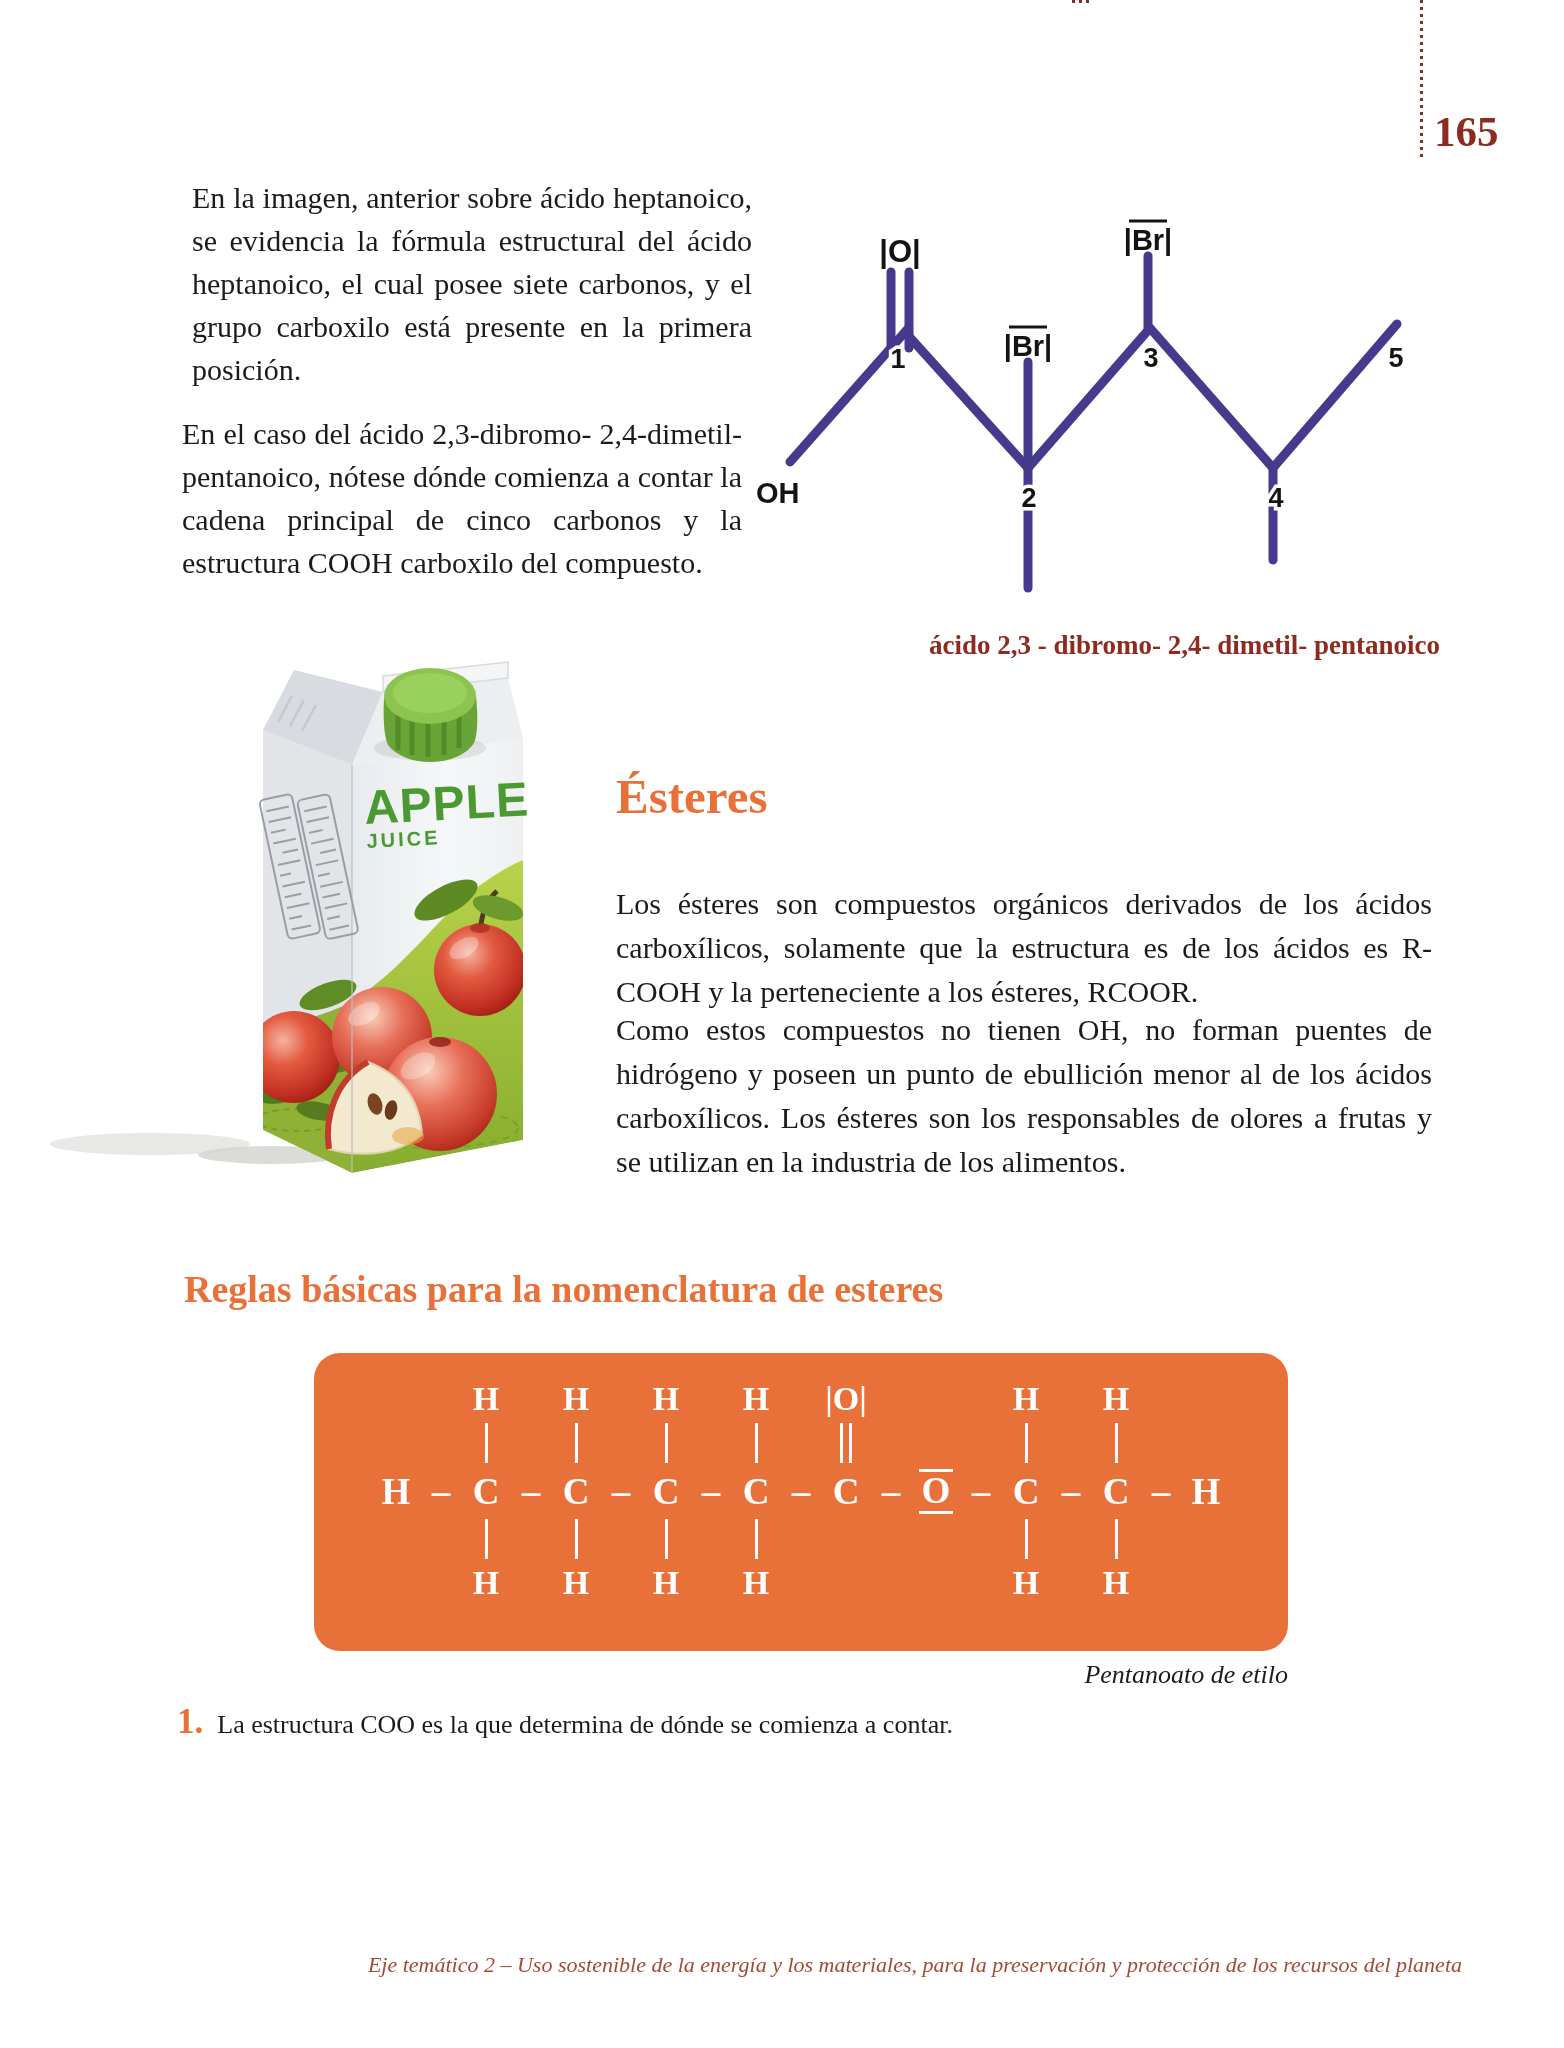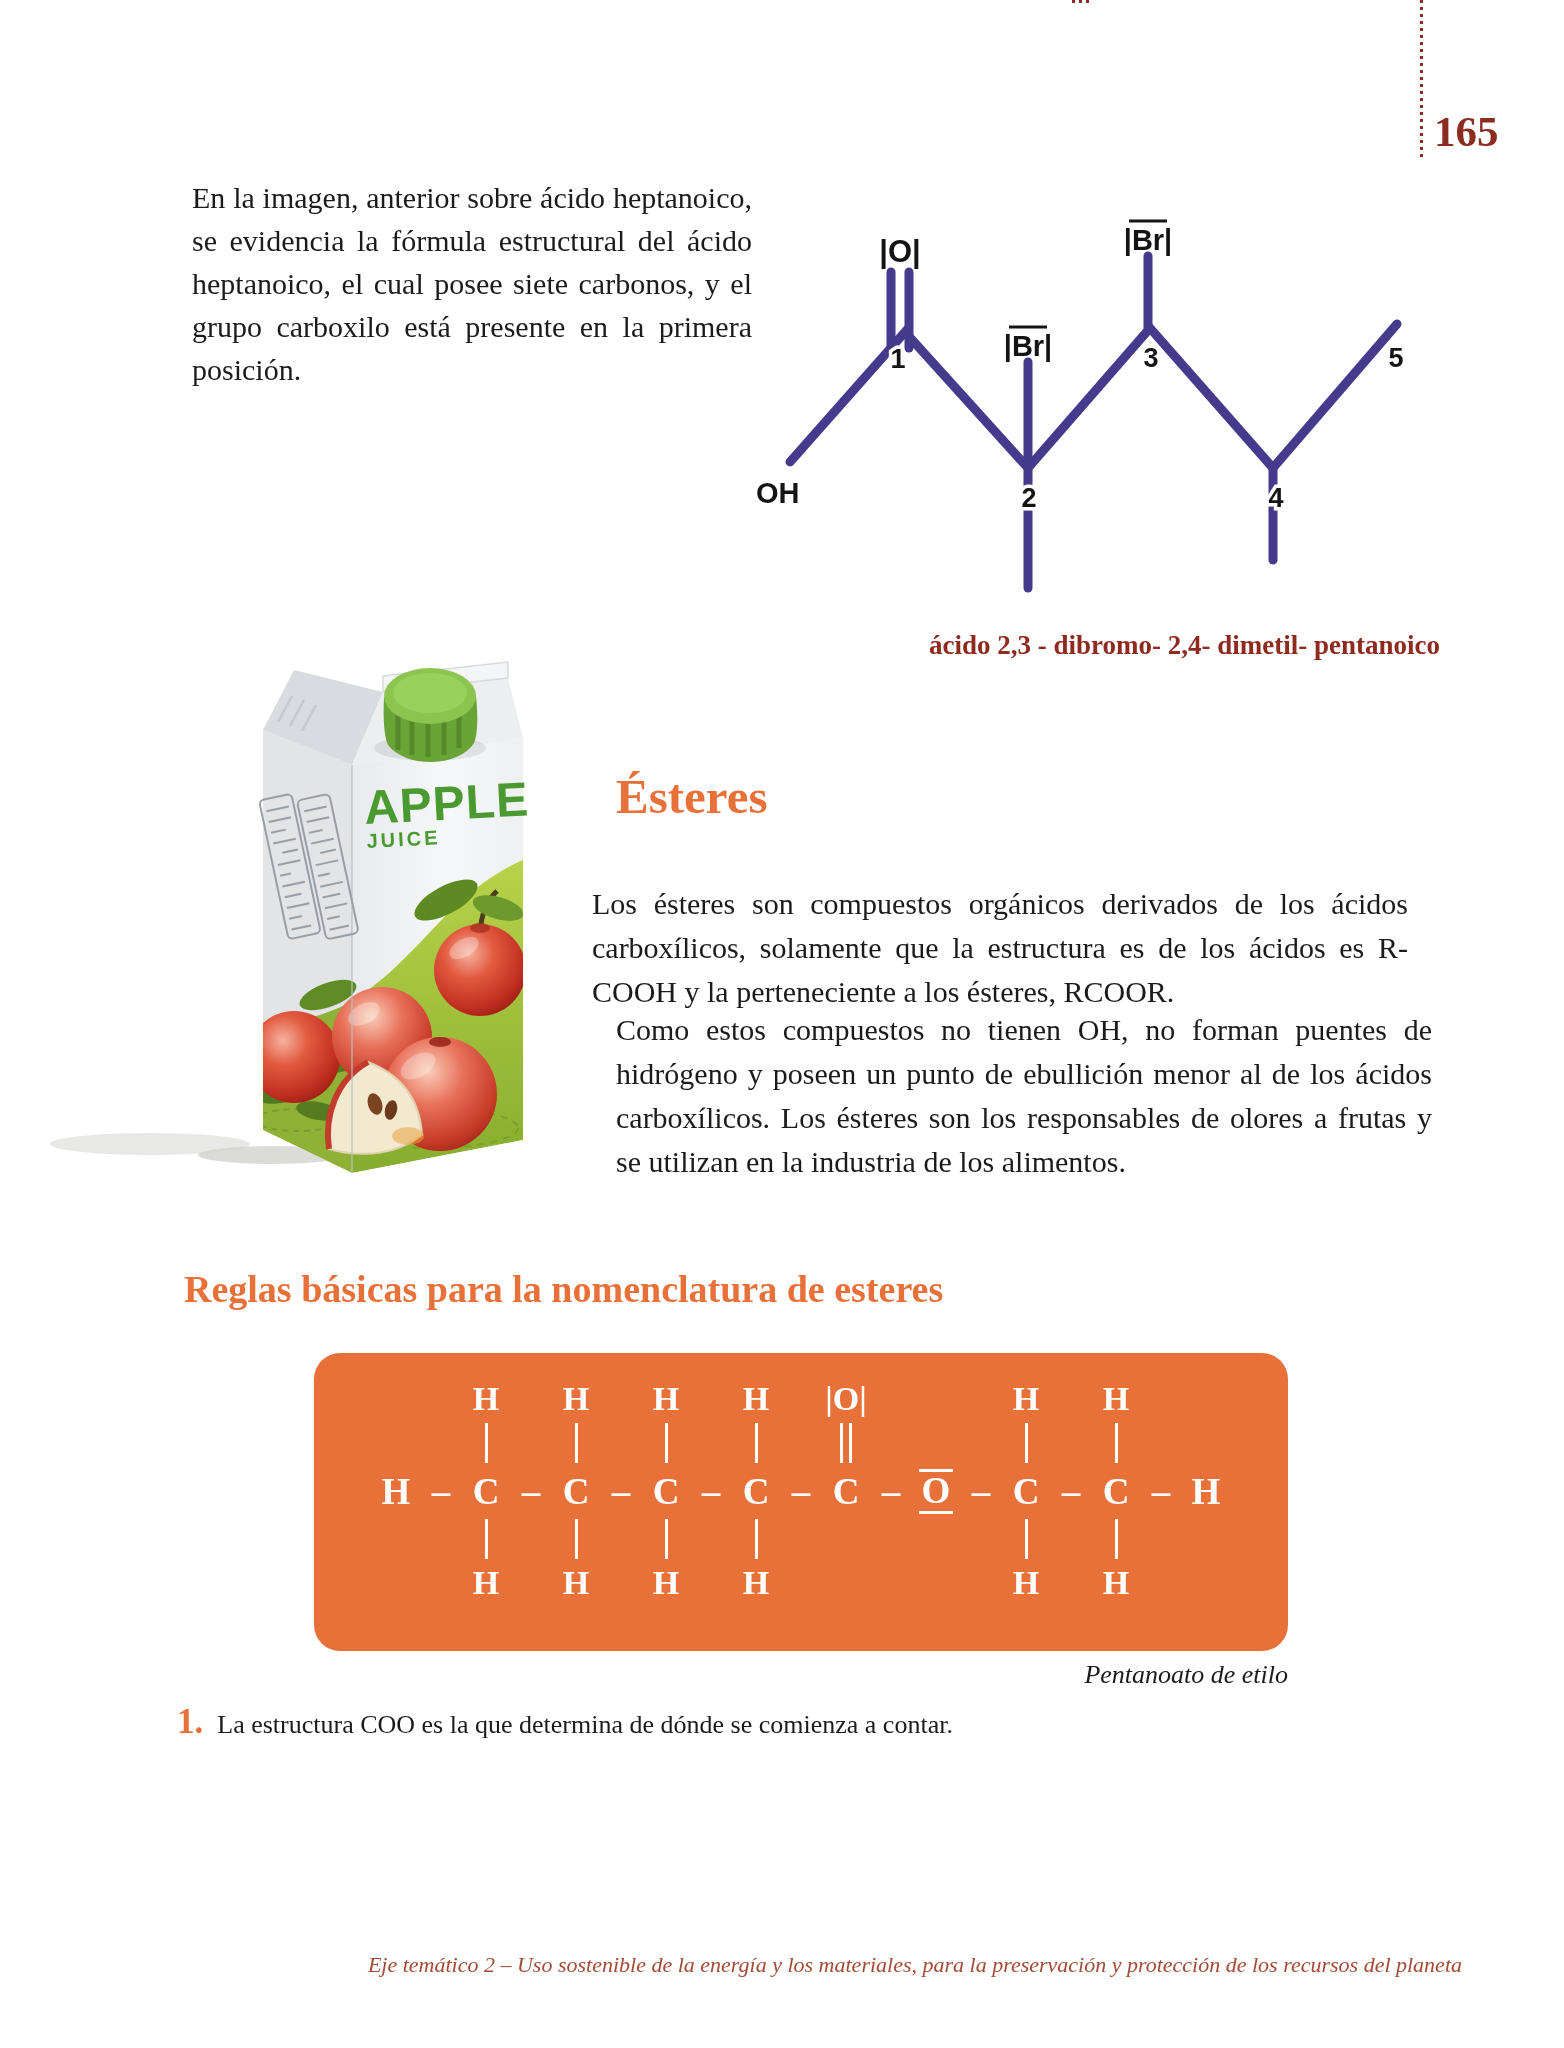--- a/index.html
+++ b/index.html
@@ -45,20 +45,21 @@
 </head>
 <body>
 
 <div class="page">
 
   <div class="abs dotline-h" style="left:1072px;top:0;width:18px;"></div>
   <div class="abs dotline-v" style="left:1420px;top:0;height:158px;"></div>
   <div class="abs pagenum" style="left:1434px;top:110px;">165</div>
 
   <div class="abs body-par" style="left:192px;top:176px;width:560px;">En la imagen, anterior sobre ácido heptanoico, se evidencia la fórmula estructural del ácido heptanoico, el cual posee siete carbonos, y el grupo carboxilo está presente en la primera posición.</div>
+  <div class="abs body-par" style="left:182px;top:412px;width:560px;">En el caso del ácido 2,3-dibromo- 2,4-dimetil- pentanoico, nótese dónde comienza a contar la cadena principal de cinco carbonos y la estructura COOH carboxilo del compuesto.</div>
 
   <svg class="abs" style="left:740px;top:150px;" width="680" height="460" viewBox="740 150 680 460">
     <g stroke="var(--purple)" stroke-width="9" fill="none" stroke-linecap="round">
       <polyline points="790,462 905,332 1028,468 1150,328 1273,468 1397,324" stroke-linejoin="miter"></polyline>
       <line x1="891" y1="272" x2="891" y2="348"></line>
       <line x1="909" y1="272" x2="909" y2="348"></line>
       <line x1="1028" y1="362" x2="1028" y2="468"></line>
       <line x1="1028" y1="468" x2="1028" y2="588"></line>
       <line x1="1148" y1="256" x2="1148" y2="328"></line>
       <line x1="1273" y1="468" x2="1273" y2="560"></line>
@@ -167,21 +168,21 @@
     <g>
       <ellipse cx="252" cy="96" rx="56" ry="13" fill="#000000" opacity="0.08"></ellipse>
       <path d="M206,46 C205,66 206,84 210,93 A47,30 0 0 0 296,91 C300,82 300,64 298,44 Z" fill="#69a437"></path>
       <path d="M220,52 v46 M234,58 v45 M250,60 v45 M266,58 v45 M281,52 v44" stroke="#55892b" stroke-width="5" fill="none"></path>
       <ellipse cx="252" cy="44" rx="46" ry="28" fill="#8cc44f"></ellipse>
       <ellipse cx="252" cy="41" rx="37" ry="20" fill="#9ed45f" opacity="0.8"></ellipse>
     </g>
   </svg>
 
   <div class="abs h-esteres" style="left:616px;top:772px;">Ésteres</div>
-  <div class="abs body-par-r" style="left:592px;top:882px;width:816px;">Los ésteres son compuestos orgánicos derivados de los ácidos carboxílicos, solamente que la estructura es de los ácidos es R-COOH y la perteneciente a los ésteres, RCOOR.</div>
+  <div class="abs body-par-r" style="left:616px;top:882px;width:816px;">Los ésteres son compuestos orgánicos derivados de los ácidos carboxílicos, solamente que la estructura es de los ácidos es R-COOH y la perteneciente a los ésteres, RCOOR.</div>
   <div class="abs body-par-r" style="left:616px;top:1008px;width:816px;">Como estos compuestos no tienen OH, no forman puentes de hidrógeno y poseen un punto de ebullición menor al de los ácidos carboxílicos. Los ésteres son los responsables de olores a frutas y se utilizan en la industria de los alimentos.</div>
 
   <div class="abs h-reglas" style="left:184px;top:1270px;">Reglas básicas para la nomenclatura de esteres</div>
 
   <div class="abs obox" style="left:314px;top:1353px;width:974px;height:298px;">
     <div class="formula" id="formula-row">
         <div class="fcol">
           <div class="fc ftop"></div>
           <div class="fc fbond"></div>
           <div class="fc fmain">H</div>

